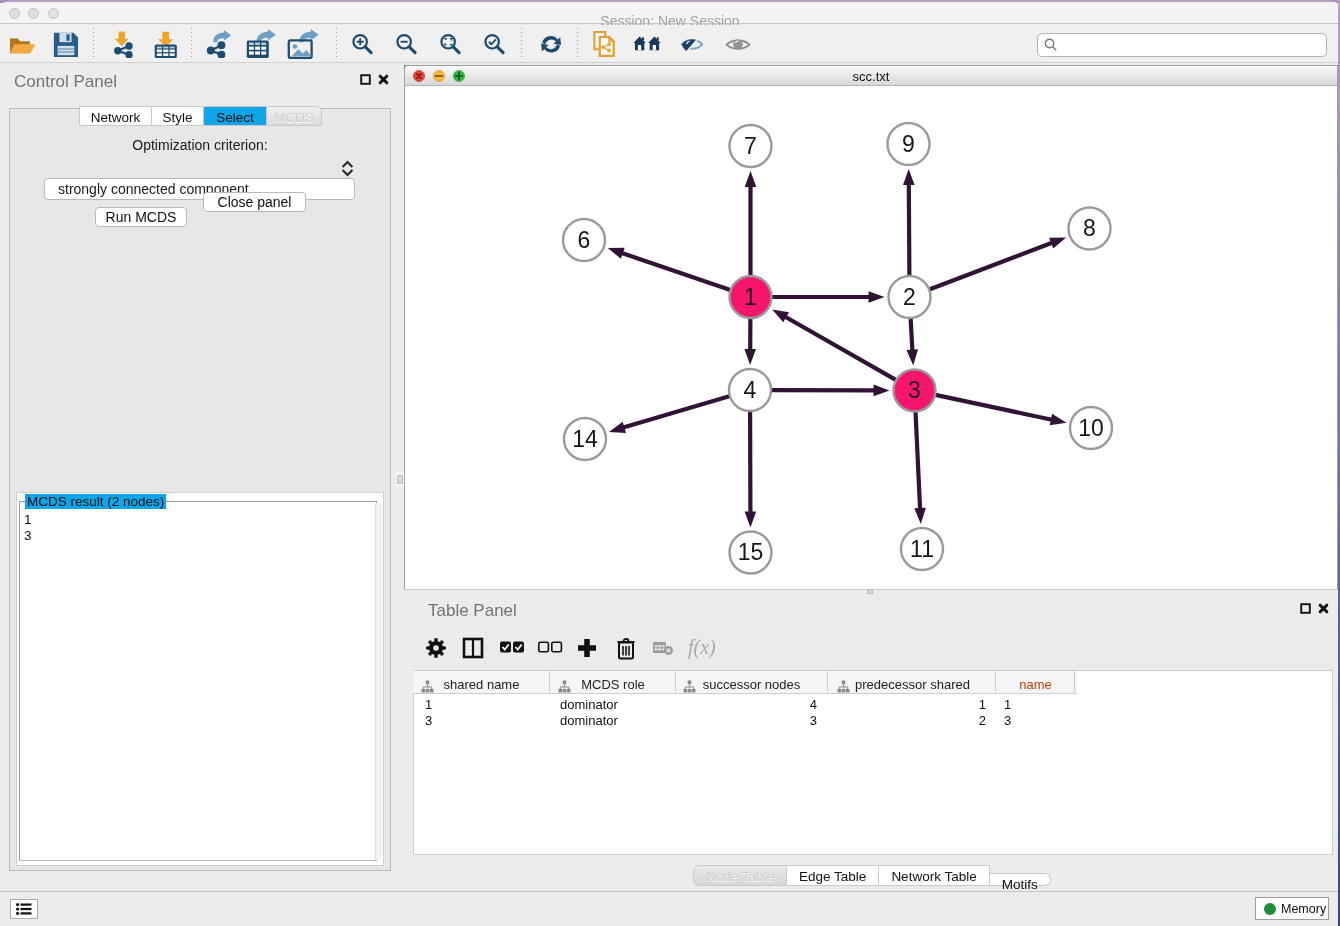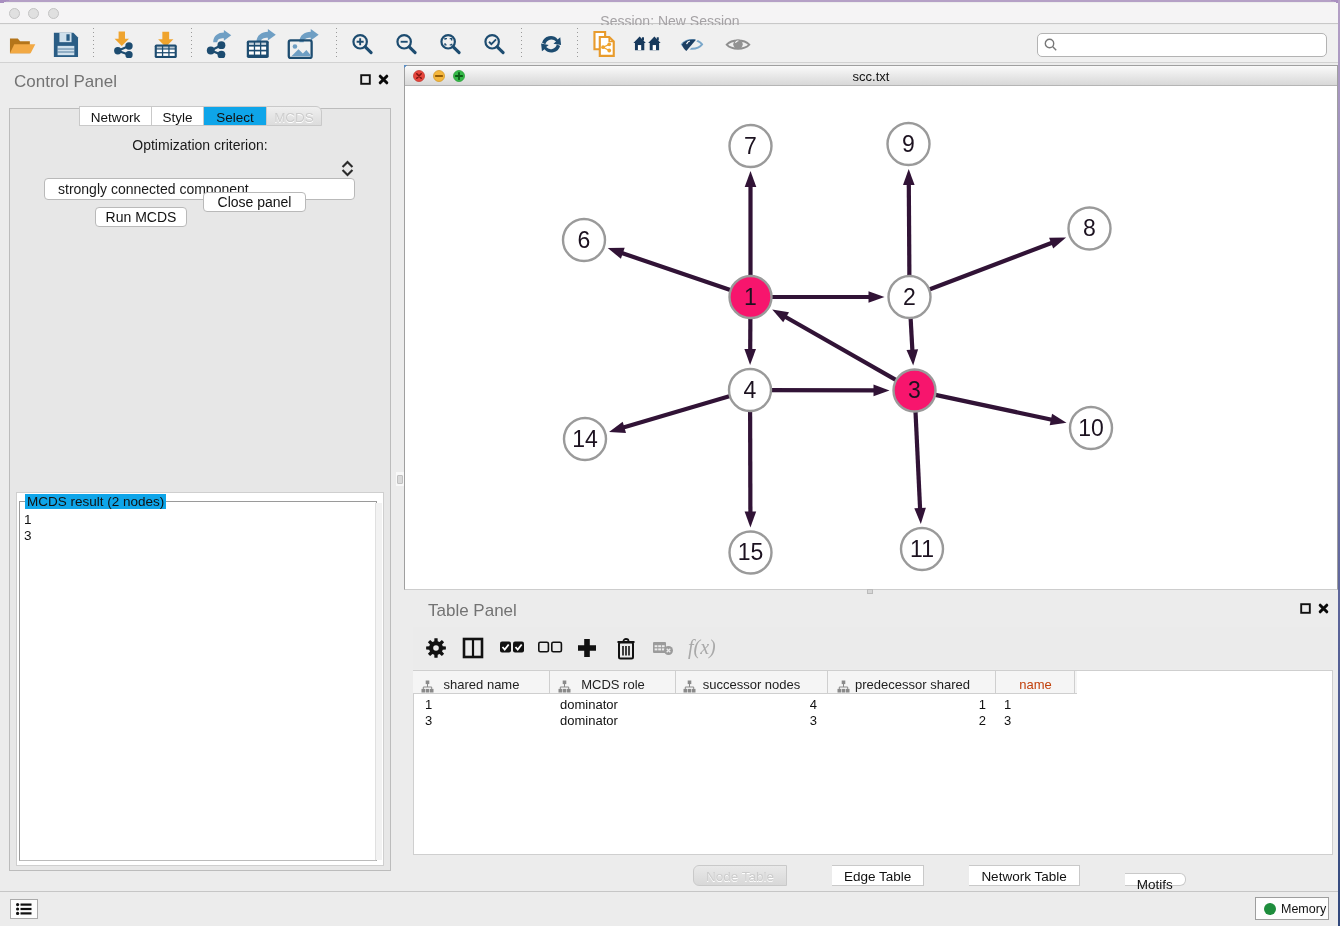--- a/index.html
+++ b/index.html
@@ -363,21 +363,21 @@
 <div class="abs" style="left:560px;top:697px;font-size:13px;color:#111;">dominator</div>
 <div class="abs" style="left:675px;top:697px;width:142px;text-align:right;font-size:13px;color:#111;">4</div>
 <div class="abs" style="left:829px;top:697px;width:157px;text-align:right;font-size:13px;color:#111;">1</div>
 <div class="abs" style="left:1004px;top:697px;font-size:13px;color:#111;">1</div>
 <div class="abs" style="left:425px;top:713px;font-size:13px;color:#111;">3</div>
 <div class="abs" style="left:560px;top:713px;font-size:13px;color:#111;">dominator</div>
 <div class="abs" style="left:675px;top:713px;width:142px;text-align:right;font-size:13px;color:#111;">3</div>
 <div class="abs" style="left:829px;top:713px;width:157px;text-align:right;font-size:13px;color:#111;">2</div>
 <div class="abs" style="left:1004px;top:713px;font-size:13px;color:#111;">3</div>
 
-<div class="abs" style="left:693px;top:865px;height:21px;display:flex;font-size:13.5px;gap:45px;">
+<div class="abs" style="left:693px;top:865px;height:21px;display:flex;font-size:13.5px;">
   <div style="background:linear-gradient(#e9e9e9,#d8d8d8);border:1px solid #c9c9c9;border-radius:6px 0 0 6px;padding:2.5px 12px 0;color:#ccc;text-shadow:0 1px 0 #fff;">Node Table</div>
   <div style="background:#fff;border:1px solid #c9c9c9;border-left:none;padding:2.5px 12px 0;color:#111;">Edge Table</div>
   <div style="background:#fff;border:1px solid #c9c9c9;border-left:none;padding:2.5px 12px 0;color:#111;">Network Table</div>
   <div style="background:#fff;border:1px solid #c9c9c9;border-left:none;border-radius:0 6px 6px 0;padding:2.5px 12px 0;color:#111;margin-top:8px;">Motifs</div>
 </div>
 
 <div class="abs" style="left:0;top:891px;width:1340px;height:35px;background:#ececec;border-top:1px solid #c6c6c6;"></div>
 <div class="abs" style="left:10px;top:899px;width:28px;height:20px;background:#fdfdfd;border:1px solid #ababab;"></div>
 <svg class="abs" style="left:16px;top:903px;" width="16" height="12" viewBox="0 0 16 12">
   <circle cx="1.6" cy="1.6" r="1.6" fill="#111"></circle>

